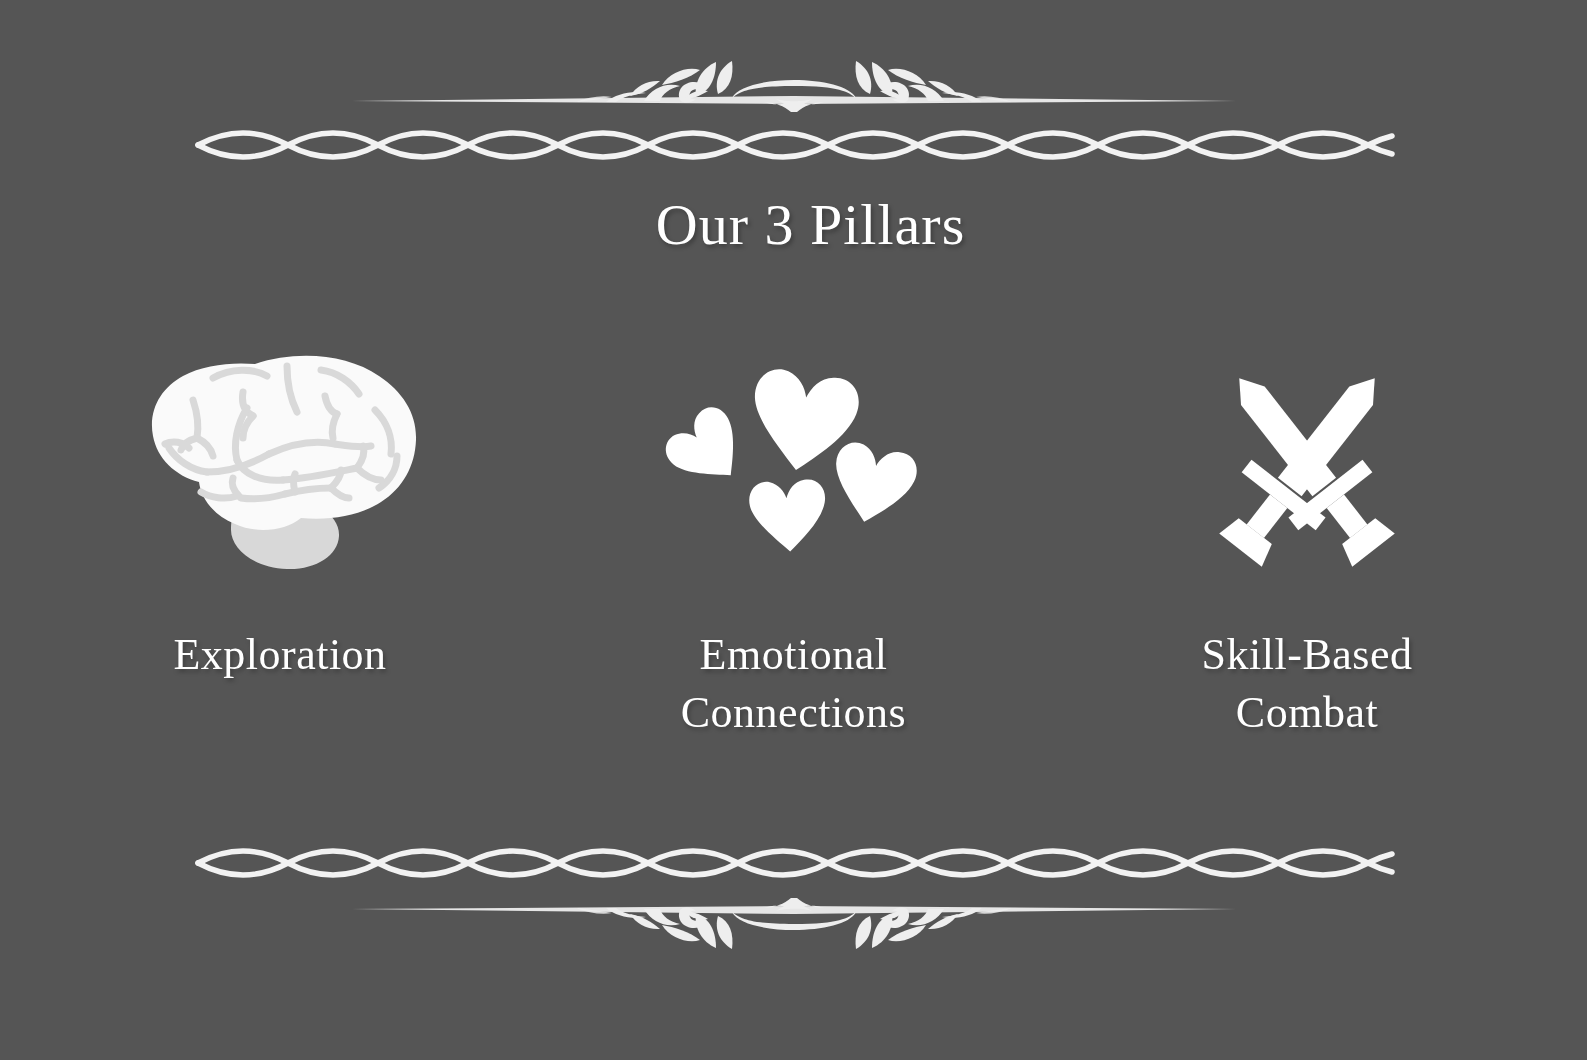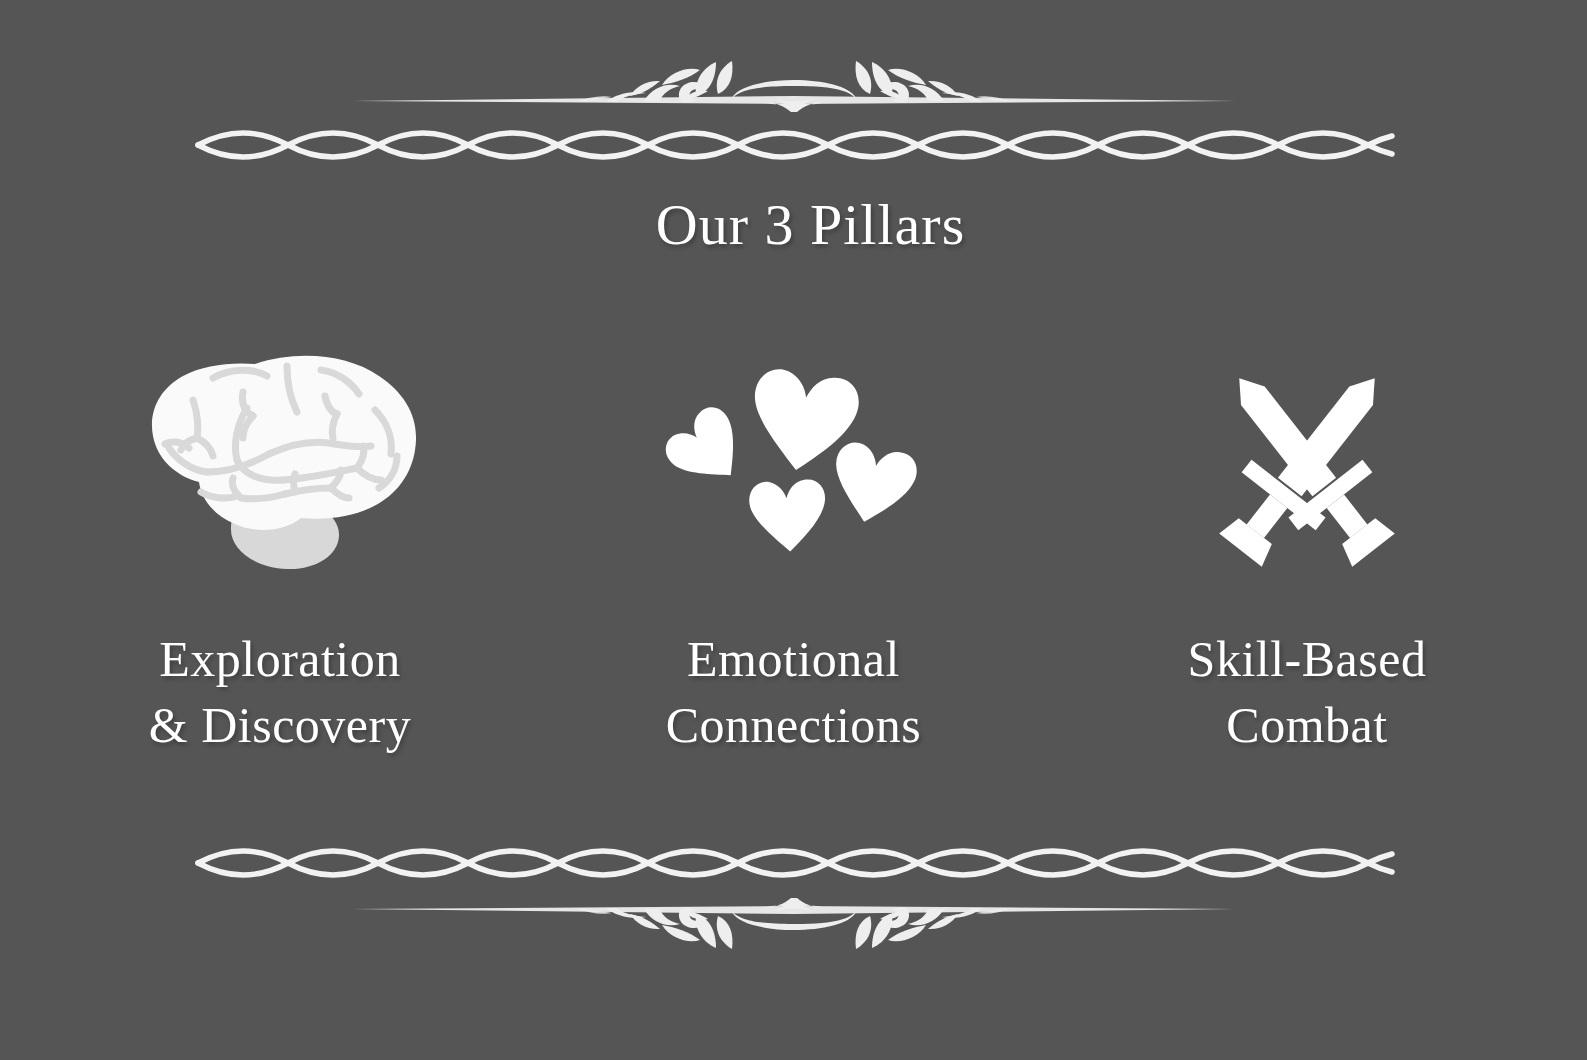--- a/index.html
+++ b/index.html
@@ -83,21 +83,21 @@
     display: flex;
     align-items: center;
     justify-content: center;
   }
   .pillar-icon svg { display: block; overflow: visible; }
 
   .pillar-label {
     margin-top: 36px;
     text-align: center;
     color: #ffffff;
-    font-size: 50px;
+    font-size: 44px;
     line-height: 1.32;
     letter-spacing: 0.5px;
     text-shadow: 2px 3px 4px rgba(0,0,0,0.28);
     font-family: "Liberation Serif", serif;
   }
   .pillar-label .ln { display: block; white-space: nowrap; }
 </style>
 </head>
 <body>
 
@@ -208,21 +208,20 @@
             <path d="M106,150 C120,152 136,150 150,146"></path>
             <path d="M150,146 C166,142 182,140 196,140"></path>
             <path d="M160,144 C158,136 158,130 160,126"></path>
             <path d="M196,140 C202,134 206,128 206,122"></path>
             <path d="M196,140 C202,146 208,150 214,150"></path>
           </g>
         </svg>
       </div>
       <div class="pillar-label">
         <span class="ln">Exploration</span>
-        <span class="ln">&amp; Discovery</span>
       </div>
     </div>
 
     <div class="pillar">
       <div class="pillar-icon">
         <svg width="300" height="225" viewBox="0 0 300 225" aria-hidden="true">
           <g fill="#ffffff">
 
             <g transform="translate(108,6) rotate(8) scale(1.18)">
               <path d="M50,88 C34,72 10,50 7,32 C4,14 18,2 32,6 C42,9 48,18 50,26

